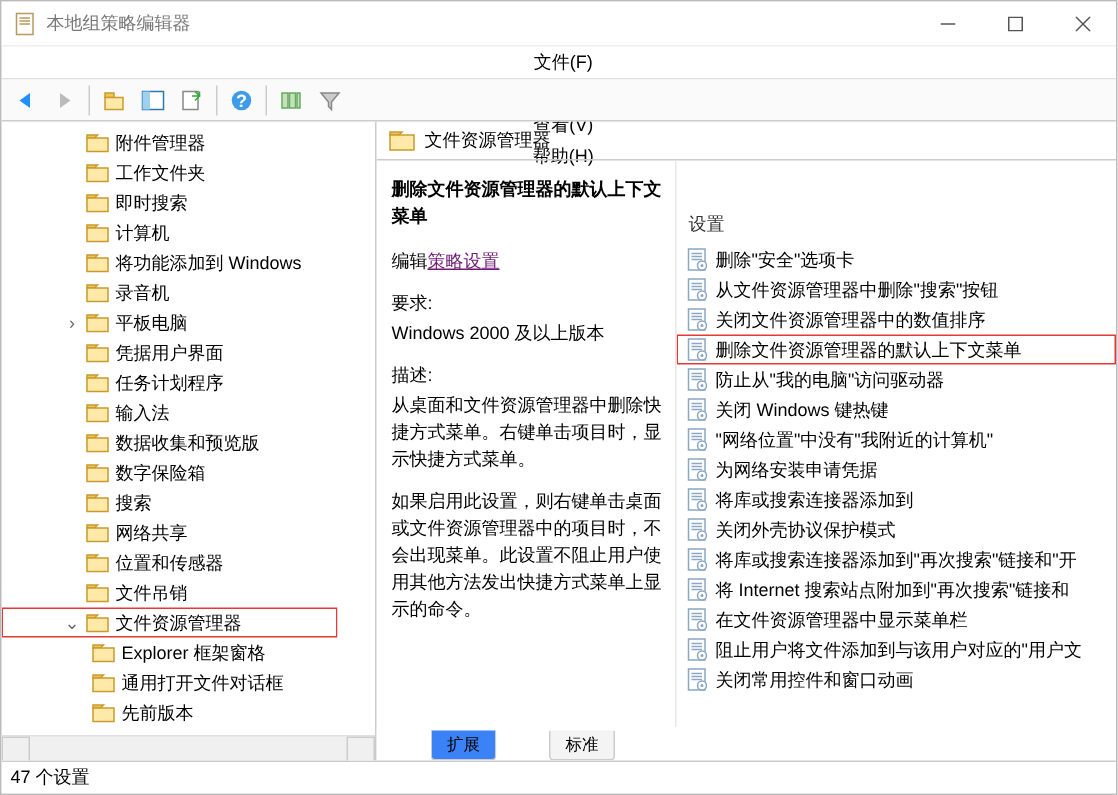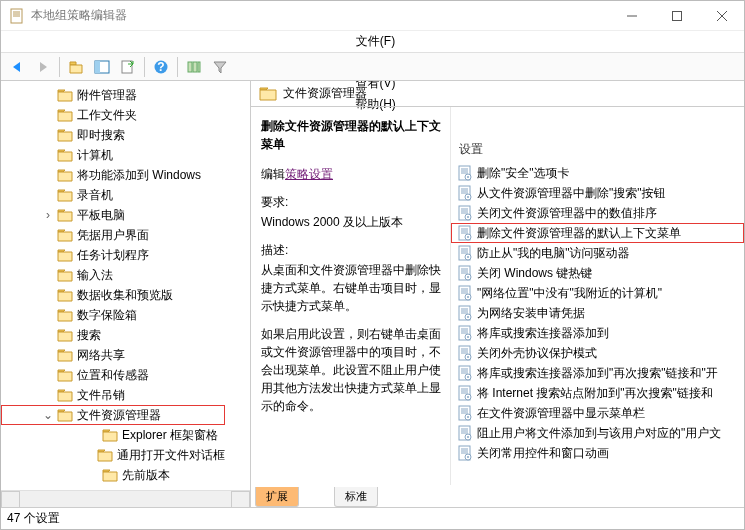--- a/index.html
+++ b/index.html
@@ -23,21 +23,21 @@
 
 
 .main { flex: 1; display: flex; overflow: hidden; }
 
 
 .tree-pane { width: 224px; border-right: 1px solid #ccc; overflow: auto; padding-top: 4px; }
 .tree-node { display: flex; align-items: center; height: 20px; padding-left: 70px; white-space: nowrap; cursor: default; }
 .tree-node .expander { width: 14px; text-align: center; color: #666; margin-left: -30px; margin-right: 2px; }
 .tree-node .folder-icon { width: 16px; height: 14px; margin-right: 4px; flex-shrink: 0; }
 .tree-node.selected { outline: 1px solid #e53935; outline-offset: -1px; }
-.tree-node.child { padding-left: 115px; }
+.tree-node.child { padding-left: 74px; }
 .tree-scroll-h { height: 17px; border-top: 1px solid #e0e0e0; background: #f0f0f0; position: relative; }
 .tree-scroll-h::before, .tree-scroll-h::after { content: ""; position: absolute; top:0; width:17px; height:100%; background:#f0f0f0; border:1px solid #ccc; }
 .tree-scroll-h::before { left:0; } .tree-scroll-h::after { right:0; }
 
 
 .content-pane { flex: 1; display: flex; flex-direction: column; overflow: hidden; }
 .content-header { display: flex; align-items: center; padding: 4px 8px; gap: 6px; }
 .content-header .folder-icon { width: 18px; height: 16px; }
 .content-body { flex: 1; display: flex; border-top: 1px solid #ccc; overflow: hidden; }
 
@@ -51,21 +51,21 @@
 .settings-col { flex: 1; overflow: hidden; display: flex; flex-direction: column; margin-top: 30px; }
 .settings-header { padding: 4px 8px; border-bottom: 1px solid transparent; color: #333; }
 .settings-list { flex: 1; overflow: auto; }
 .setting-item { display: flex; align-items: center; height: 20px; padding-left: 6px; gap: 4px; white-space: nowrap; cursor: default; }
 .setting-item.highlighted { outline: 1px solid #e53935; outline-offset: -1px; }
 .setting-icon { width: 16px; height: 16px; flex-shrink: 0; }
 
 
 .tabs { height: 22px; display: flex; align-items: flex-end; border-top: 1px solid #fff; padding-left: 4px; background: #fff; }
 .tab { padding: 2px 10px; border: 1px solid #ccc; border-top: none; border-radius: 0 0 3px 3px; margin-right: -1px; background: #fff; cursor: default; font-size: 11px; }
-.tab.active { background: #fdba74; border-bottom-color: #ccc; }
+.tab.active { background: #3b82f6; border-bottom-color: #ccc; margin-left: 32px; }
 .tab:not(.active) { background: #f4f4f4; margin-left: 36px; }
 
 
 .statusbar { height: 22px; border-top: 1px solid #ccc; display: flex; align-items: center; padding-left: 6px; background: #fff; font-size: 12px; }
 </style>
 </head>
 <body>
 
 <div class="titlebar">
   <svg class="app-icon" viewBox="0 0 16 16">

